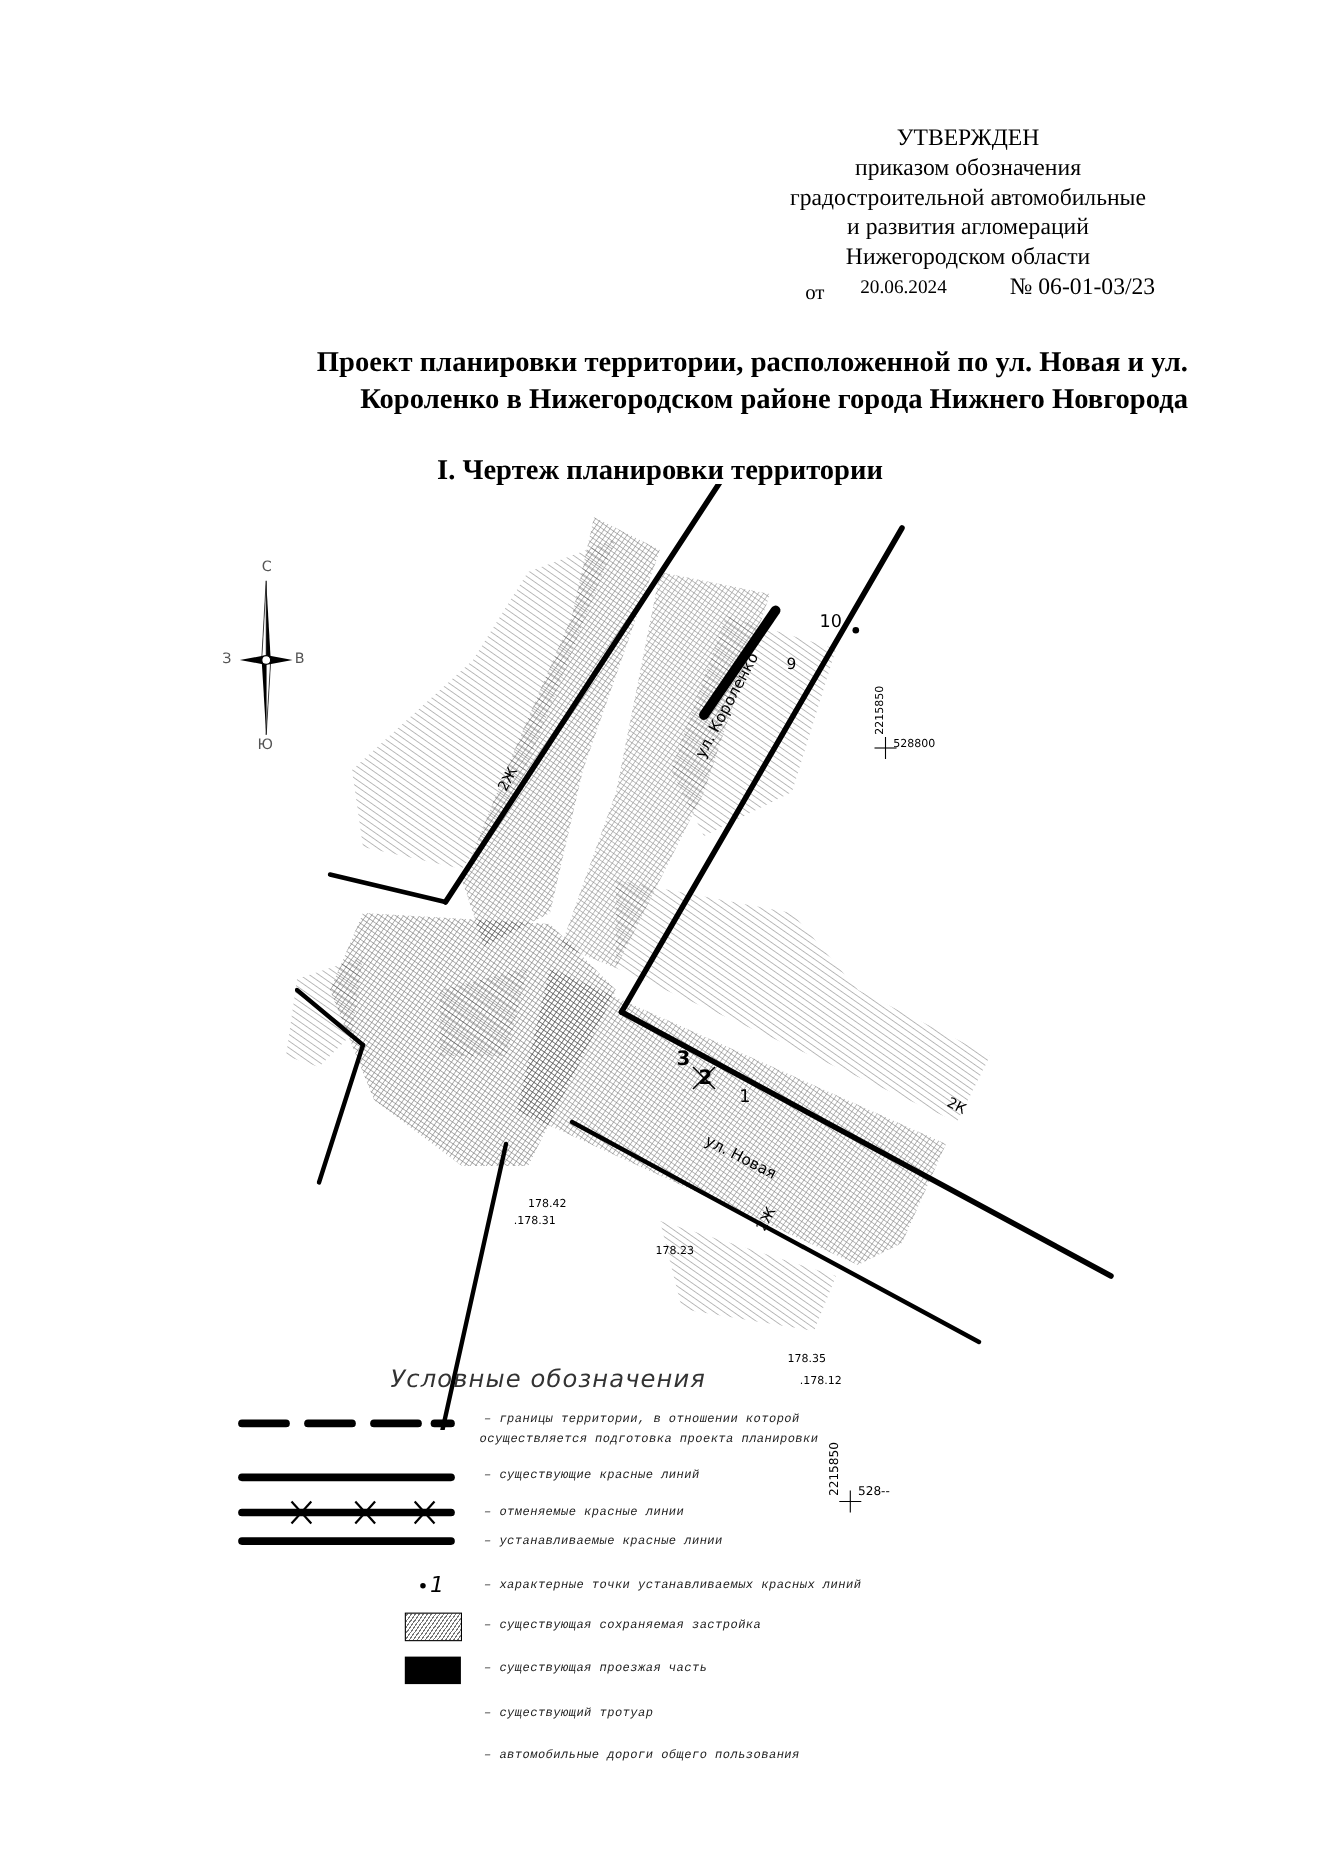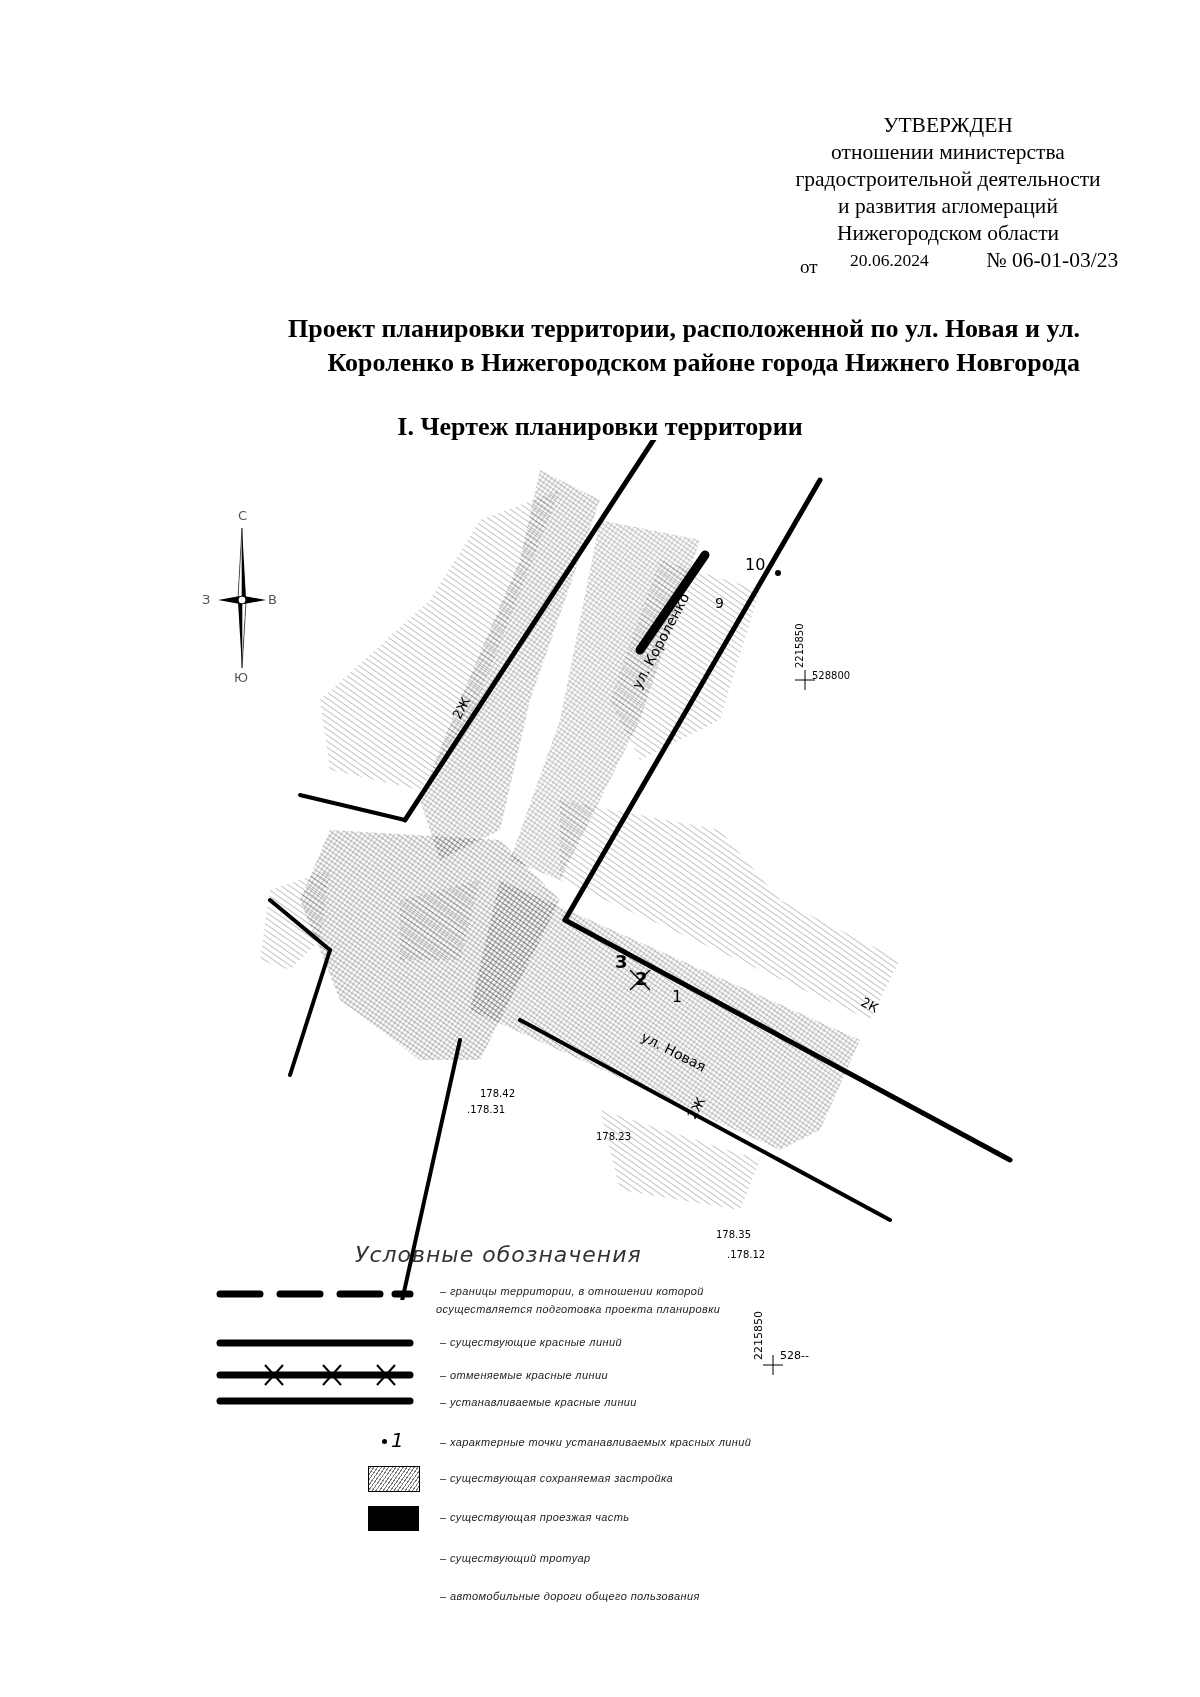--- a/index.html
+++ b/index.html
@@ -1,38 +1,38 @@
 <!DOCTYPE html>
 <html><head>
   <meta charset="utf-8">
   <style>
     html, body { margin: 0; padding: 0; background: #ffffff; }
     body { width: 1200px; height: 1697px; position: relative; overflow: hidden; font-family: "Liberation Serif", serif; color: #000; }
-    .approval { position: absolute; left: 768px; top: 112px; width: 360px; text-align: center; font-size: 21.5px; line-height: 27px; }
+    .approval { position: absolute; left: 700px; top: 112px; width: 360px; text-align: center; font-size: 21.5px; line-height: 27px; }
     .approval .row-date { position: relative; height: 27px; }
     .approval .ot { position: absolute; left: 32px; top: 6px; font-size: 19px; }
     .approval .date { position: absolute; left: 82px; top: 0; font-size: 17.5px; }
     .approval .num { position: absolute; left: 218px; top: 0; font-size: 21.5px; }
     .title { position: absolute; left: 120px; top: 312px; width: 960px; text-align: right; font-weight: bold; font-size: 26px; line-height: 34px; }
     .subtitle { position: absolute; left: 120px; top: 412px; width: 960px; text-align: center; font-weight: bold; font-size: 26px; }
     .map { position: absolute; left: 0; top: 440px; width: 1200px; height: 860px; }
     .compass { position: absolute; left: 210px; top: 520px; width: 100px; height: 170px; }
     .compass span { position: absolute; font-family: "DejaVu Sans", sans-serif; font-size: 13px; color: #555; }
     .coord { position: absolute; font-family: "DejaVu Sans", sans-serif; font-size: 11px; }
     .legend-title { position: absolute; left: 355px; top: 1242px; font-family: "DejaVu Sans", sans-serif; font-style: italic; font-size: 22px; color: #333; letter-spacing: 1px; font-weight: 300; }
-    .legend-item { position: absolute; font-family: Liberation Sans, sans-serif; font-style: italic; font-size: 11px; color: #222; letter-spacing: 0.4px; }
+    .legend-item { position: absolute; font-family: Liberation Mono, monospace; font-style: italic; font-size: 11px; color: #222; letter-spacing: 0.4px; }
     .sym { position: absolute; }
   </style>
 </head>
 <body>
 
 <div class="approval">
   <div>УТВЕРЖДЕН</div>
-  <div>отношении министерства</div>
-  <div>градостроительной деятельности</div>
+  <div>приказом обозначения</div>
+  <div>градостроительной автомобильные</div>
   <div>и развития агломераций</div>
   <div>Нижегородском области</div>
   <div class="row-date">
     <span class="ot">от</span>
     <span class="date">20.06.2024</span>
     <span class="num">№ 06-01-03/23</span>
   </div>
 </div>
 
 <div class="title">

